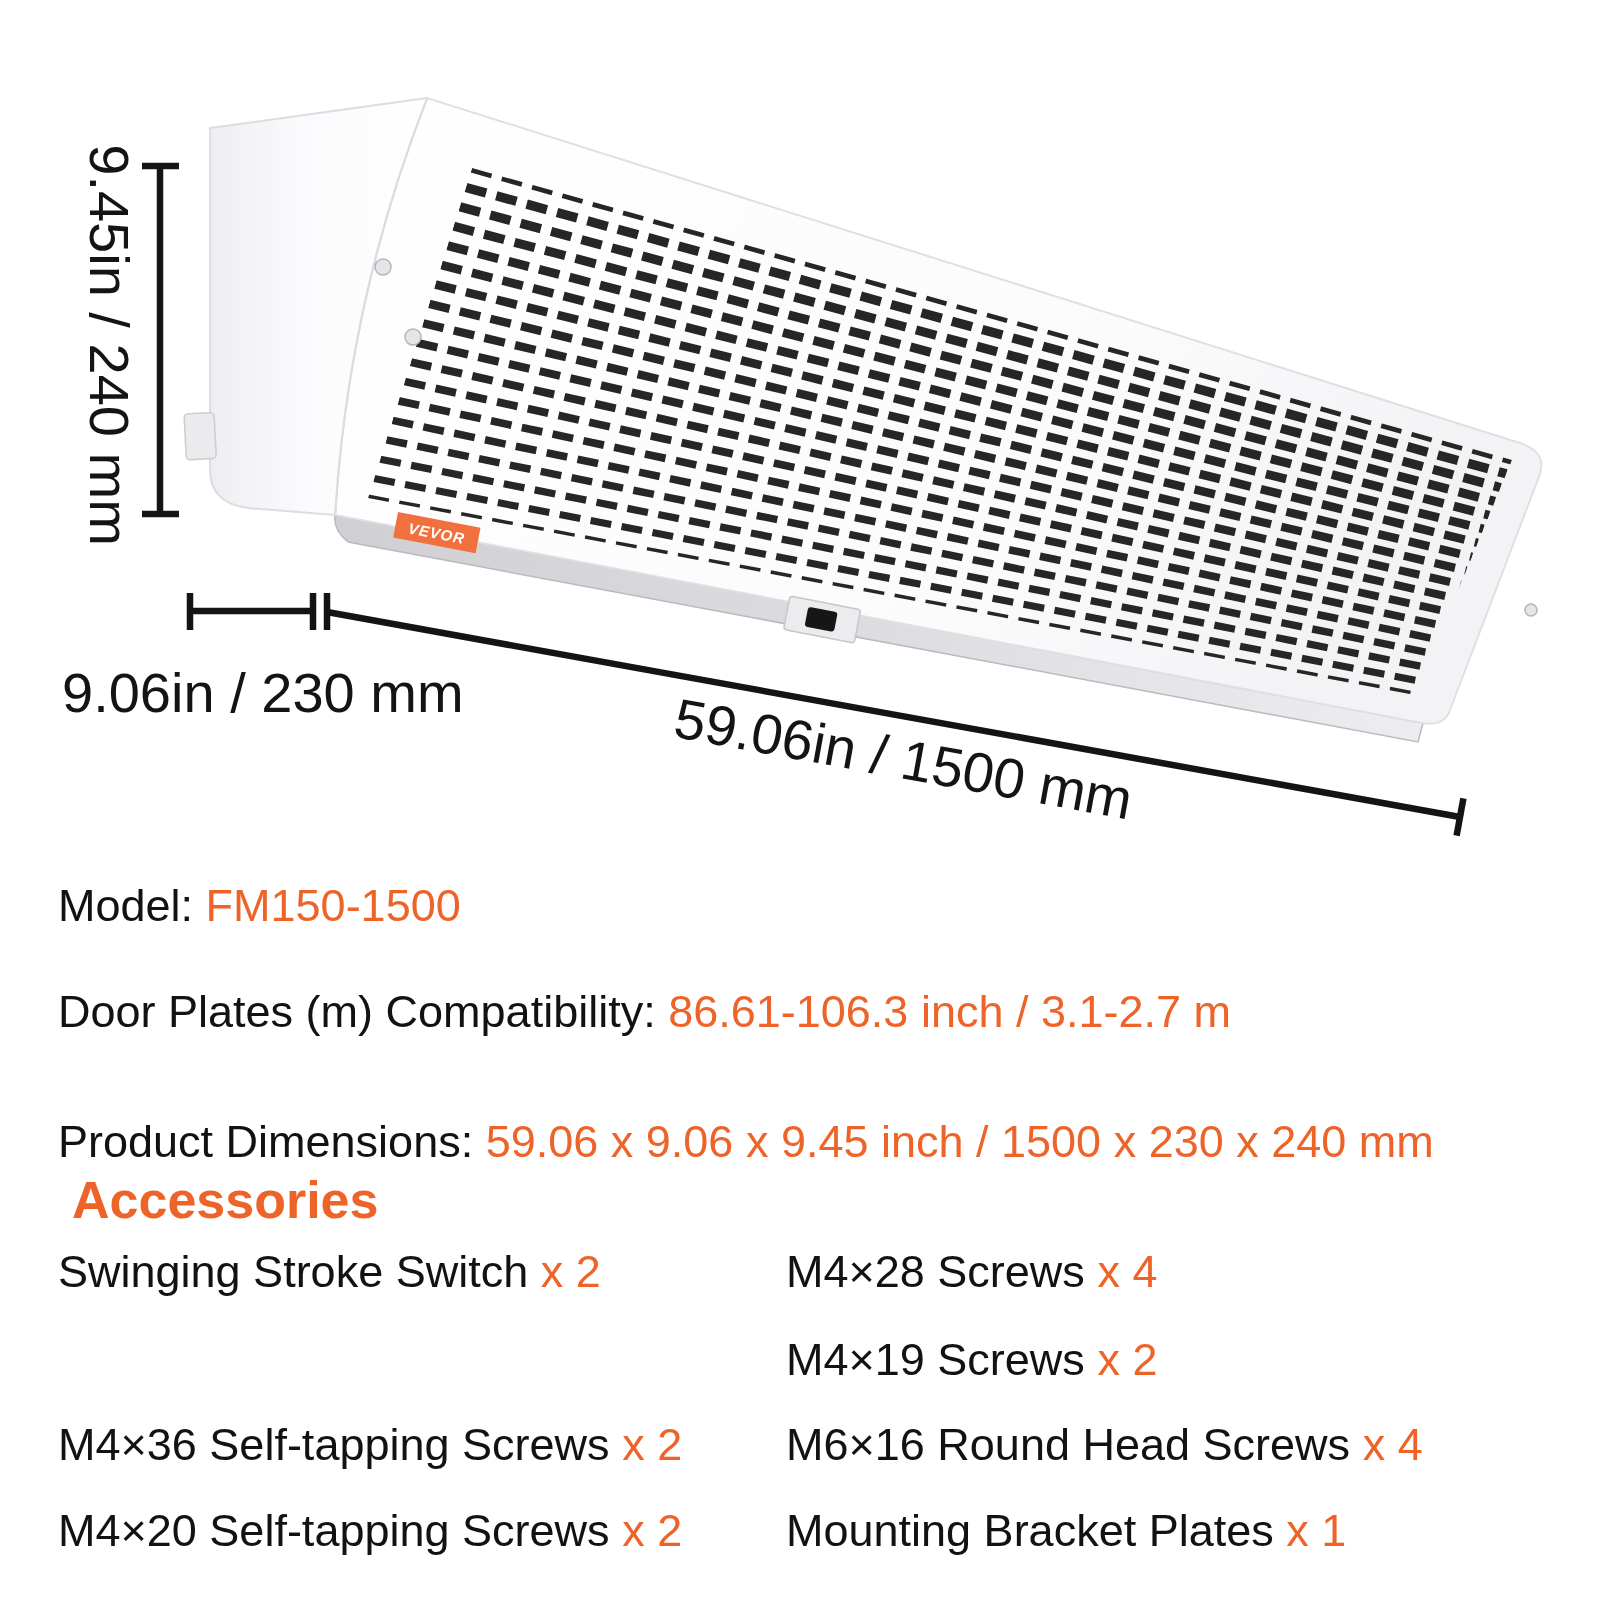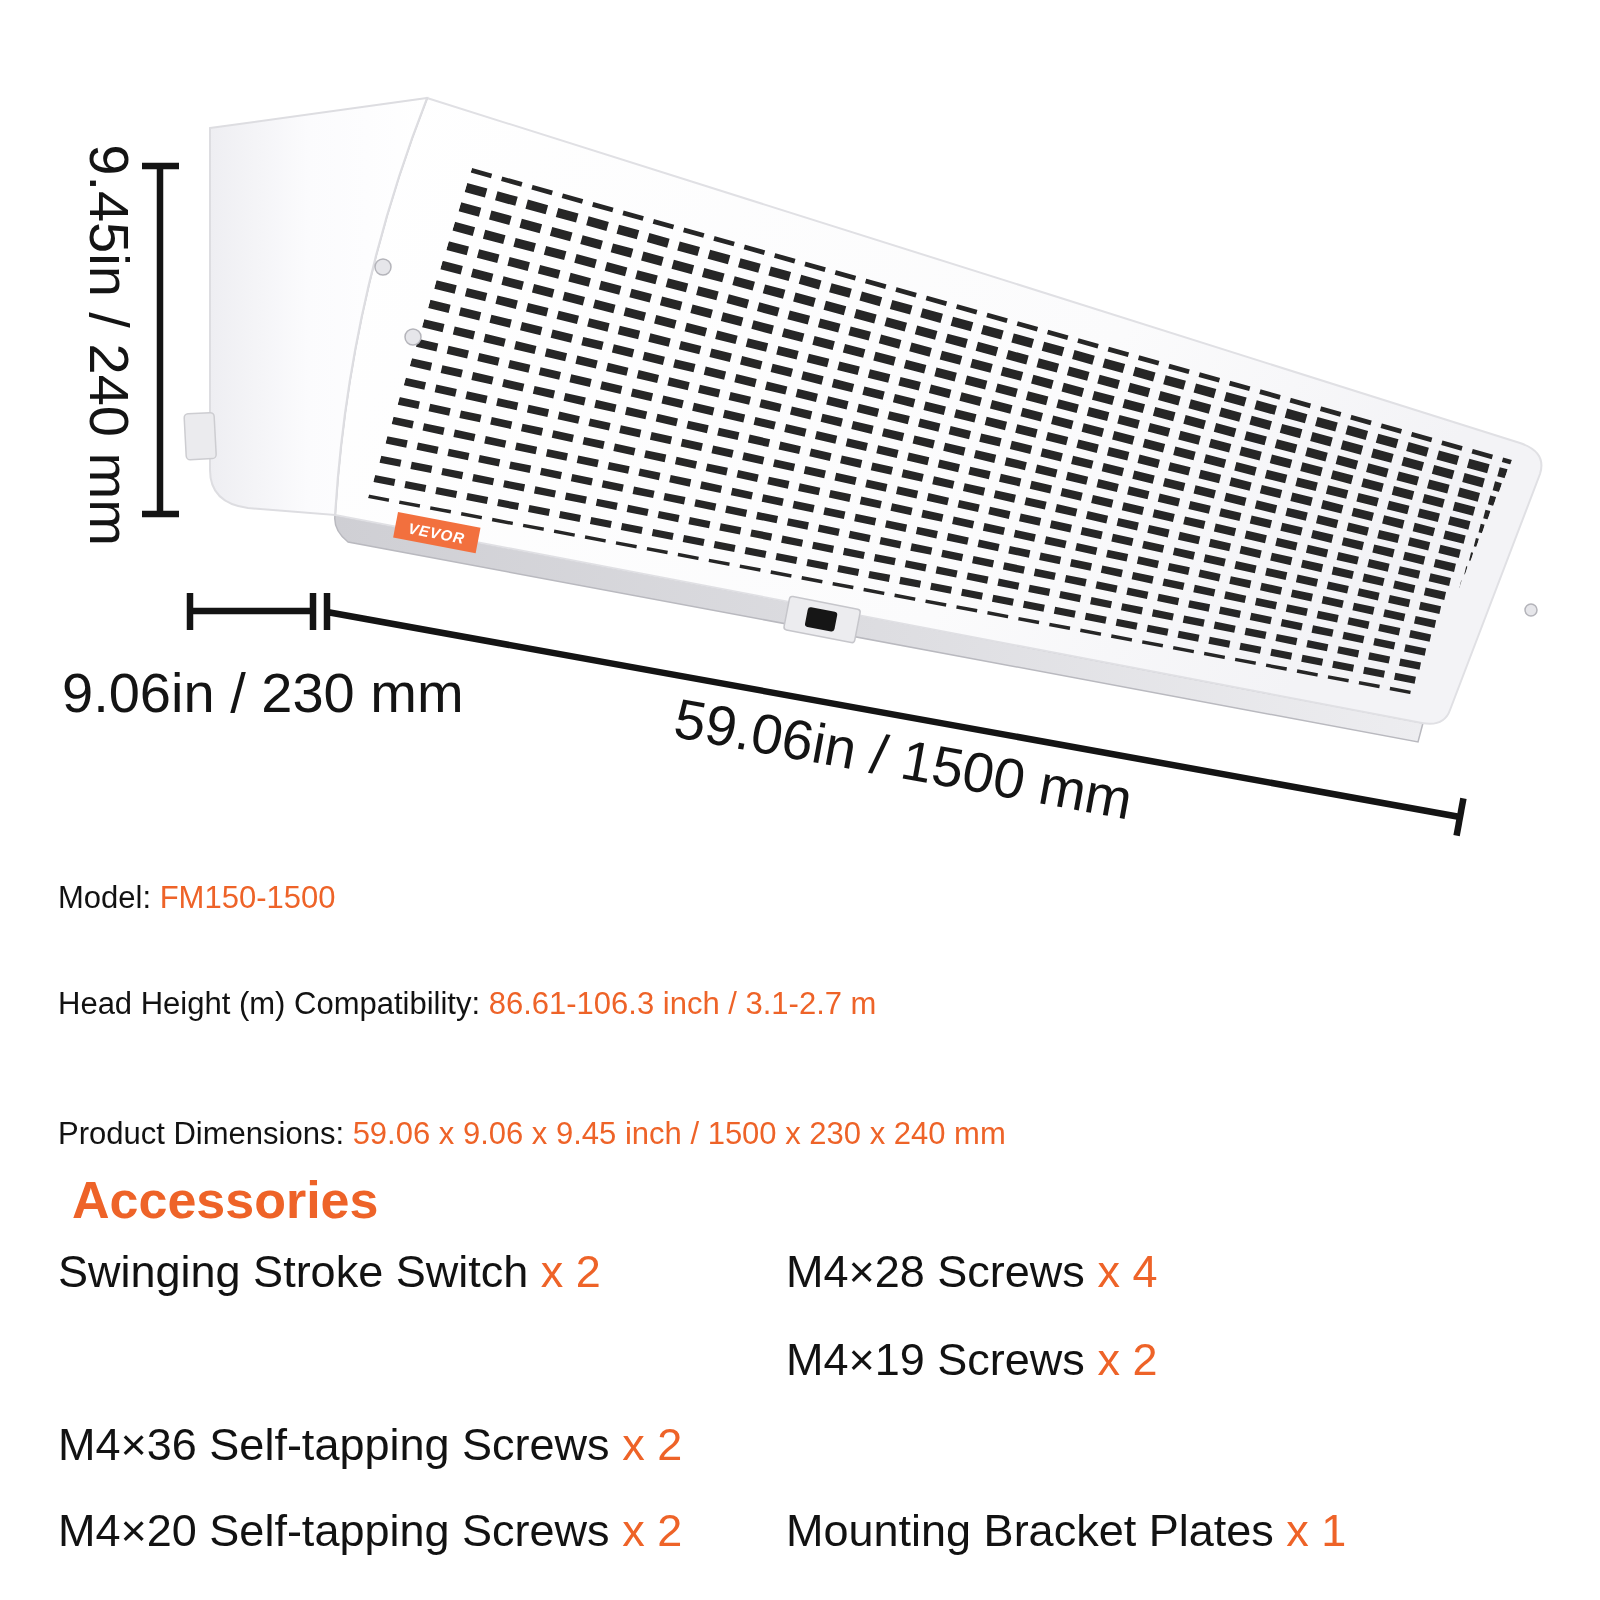--- a/index.html
+++ b/index.html
@@ -27,21 +27,21 @@
     font-weight: bold;
     font-style: italic;
     fill: #ffffff;
     letter-spacing: 1px;
   }
 
   .text-line {
     position: absolute;
     left: 58px;
     white-space: nowrap;
-    font-size: 31px;
+    font-size: 45px;
     line-height: 1.15;
     color: var(--ink);
   }
   .text-line .orange { color: var(--accent); }
   .acc-heading {
     position: absolute;
     left: 72px;
     font-size: 52px;
     font-weight: bold;
     color: var(--accent);
@@ -156,21 +156,21 @@
       <line x1="1460" y1="798" x2="1460" y2="836" transform="rotate(10.3 1460 817)"></line>
     </g>
     <text class="dim-label" transform="translate(900,778) rotate(10.3)" text-anchor="middle">59.06in / 1500 mm</text>
   </svg>
 
   <div class="text-line" style="top:880px">
     <span>Model: </span><span class="orange">FM150-1500</span>
   </div>
 
   <div class="text-line" style="top:986px">
-    <span>Head Height (m) Compatibility: </span><span class="orange">86.61-106.3 inch / 3.1-2.7 m</span>
+    <span>Door Plates (m) Compatibility: </span><span class="orange">86.61-106.3 inch / 3.1-2.7 m</span>
   </div>
 
   <div class="text-line" style="top:1116px">
     <span>Product Dimensions: </span><span class="orange">59.06 x 9.06 x 9.45 inch / 1500 x 230 x 240 mm</span>
   </div>
 
   <div class="acc-heading" style="top:1170px">Accessories</div>
 
   <div class="acc-row col-left" style="top:1246px">
     <span>Swinging Stroke Switch</span><span class="qty">x 2</span>
@@ -179,20 +179,23 @@
     <span>M4×28 Screws</span><span class="qty">x 4</span>
   </div>
 
   <div class="acc-row col-right" style="top:1334px">
     <span>M4×19 Screws</span><span class="qty">x 2</span>
   </div>
 
   <div class="acc-row col-left" style="top:1419px">
     <span>M4×36 Self-tapping Screws</span><span class="qty">x 2</span>
   </div>
+  <div class="acc-row col-right" style="top:1419px">
+    <span>M6×16 Round Head Screws</span><span class="qty">x 4</span>
+  </div>
 
   <div class="acc-row col-left" style="top:1505px">
     <span>M4×20 Self-tapping Screws</span><span class="qty">x 2</span>
   </div>
   <div class="acc-row col-right" style="top:1505px">
     <span>Mounting Bracket Plates</span><span class="qty">x 1</span>
   </div>
 
 </div>
 

